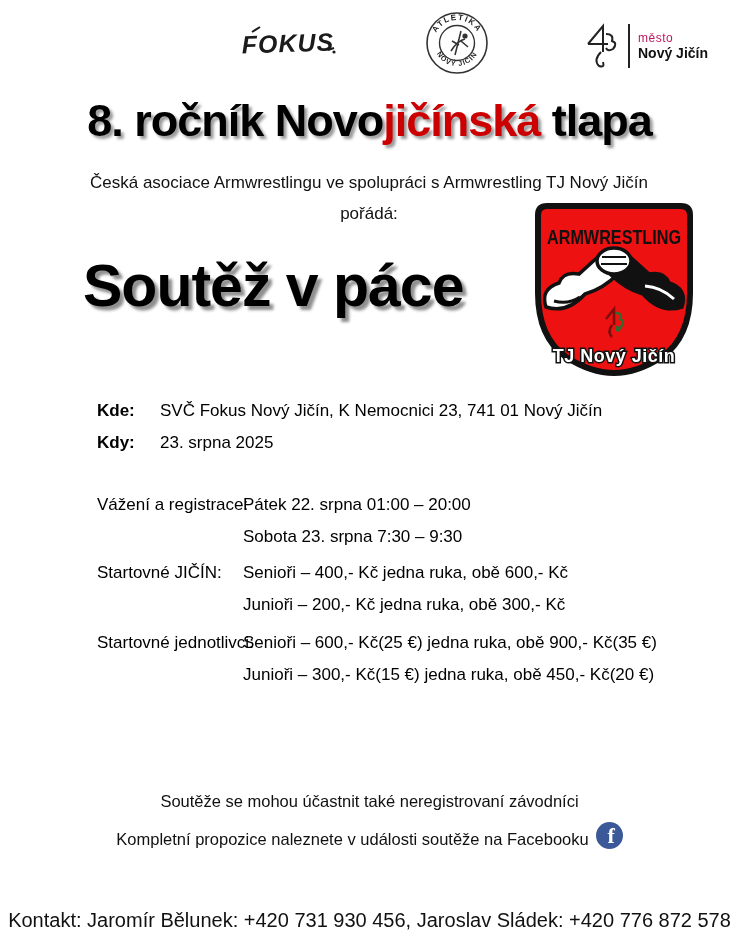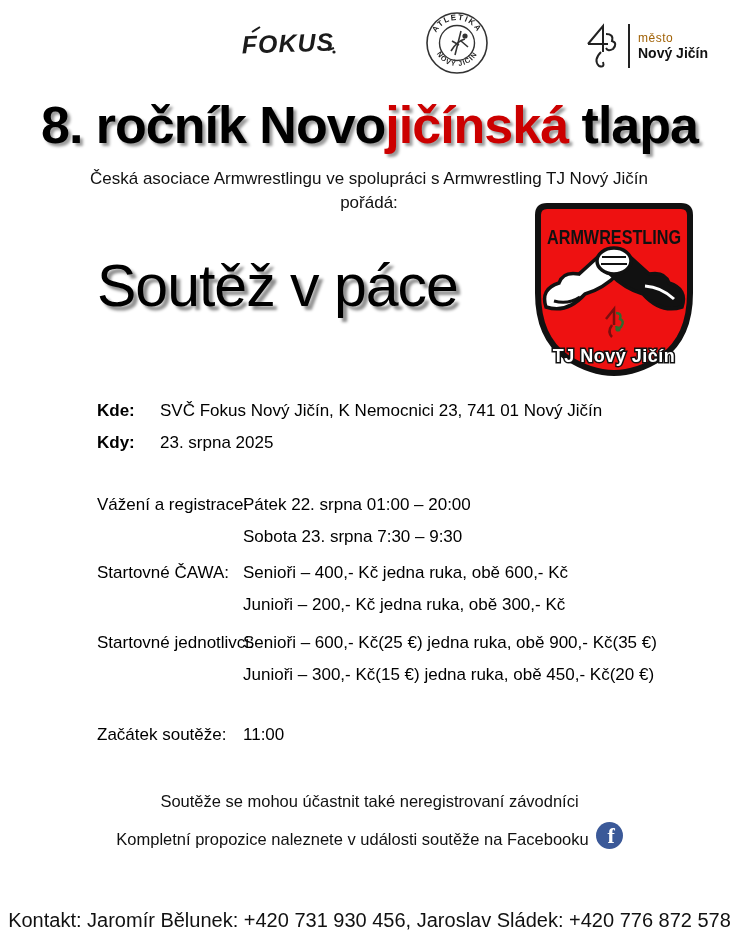--- a/index.html
+++ b/index.html
@@ -18,39 +18,39 @@
     color:#000;
     overflow:hidden;
   }
   
   .logo{position:absolute;}
   .logo-cawa{left:55px;top:11px;}
   .logo-fokus{left:238px;top:24px;}
   .logo-atletika{left:425px;top:11px;}
   .logo-mesto{left:584px;top:22px;display:flex;align-items:center;gap:8px;}
   .mesto-divider{width:2px;height:44px;background:#222;}
-  .mesto-text .m1{font-size:12px;color:#a16207;letter-spacing:.5px;}
+  .mesto-text .m1{font-size:12px;color:#be185d;letter-spacing:.5px;}
   .mesto-text .m2{font-size:14px;font-weight:700;color:#111;}
   
   .title{
     position:absolute;left:0;top:95px;width:100%;
     text-align:center;
-    font-size:52px;font-weight:700;letter-spacing:-1px;
+    font-size:45px;font-weight:700;letter-spacing:-1px;
     text-shadow:3px 3px 3px #9a9a9a;
     white-space:nowrap;
   }
   .title .red{color:var(--title-red);}
   .subtitle{
     position:absolute;left:59px;top:167px;width:620px;
-    text-align:center;font-size:17px;line-height:24px;color:#111;
+    text-align:center;font-size:17px;line-height:31px;color:#111;
   }
   
   .main-heading{
-    position:absolute;left:97px;top:252px;
-    font-size:59px;font-weight:400;letter-spacing:-1px;
+    position:absolute;left:83px;top:252px;
+    font-size:59px;font-weight:700;letter-spacing:-1px;
     text-shadow:4px 4px 3px #8f8f8f;
     white-space:nowrap;
   }
   .shield{position:absolute;left:532px;top:201px;}
   
   .info{position:absolute;left:97px;top:395px;width:600px;font-size:17px;}
   .row{display:grid;line-height:32px;}
   .row.narrow{grid-template-columns:63px 1fr;}
   .row.wide{grid-template-columns:146px 1fr;}
   .row .lbl{white-space:nowrap;}
@@ -171,43 +171,39 @@
       <span class="lbl">Vážení a registrace:</span>
       <span class="val">
         <div>Pátek 22. srpna 01:00 – 20:00</div>
         <div>Sobota 23. srpna 7:30 – 9:30</div>
       </span>
     </div>
 
     <div class="gap4"></div>
 
     <div class="row wide">
-      <span class="lbl">Startovné ČAWA:</span>
+      <span class="lbl">Startovné JIČÍN:</span>
       <span class="val">
         <div>Senioři – 400,- Kč jedna ruka, obě 600,- Kč</div>
         <div>Junioři – 200,- Kč jedna ruka, obě 300,- Kč</div>
       </span>
     </div>
 
     <div class="gap6"></div>
 
     <div class="row wide">
       <span class="lbl">Startovné jednotlivci:</span>
       <span class="val">
         <div>Senioři – 600,- Kč(25 €) jedna ruka, obě 900,- Kč(35 €)</div>
         <div>Junioři – 300,- Kč(15 €) jedna ruka, obě 450,- Kč(20 €)</div>
       </span>
     </div>
 
     <div class="gap28"></div>
 
-    <div class="row wide">
-      <span class="lbl">Začátek soutěže:</span>
-      <span class="val">11:00</span>
-    </div>
   </div>
 
   <div class="notes">
     <div class="n1">Soutěže se mohou účastnit také neregistrovaní závodníci</div>
     <div class="n2">
       <span>Kompletní propozice naleznete v události soutěže na Facebooku</span>
       <span class="fb-icon">f</span>
     </div>
   </div>
 

